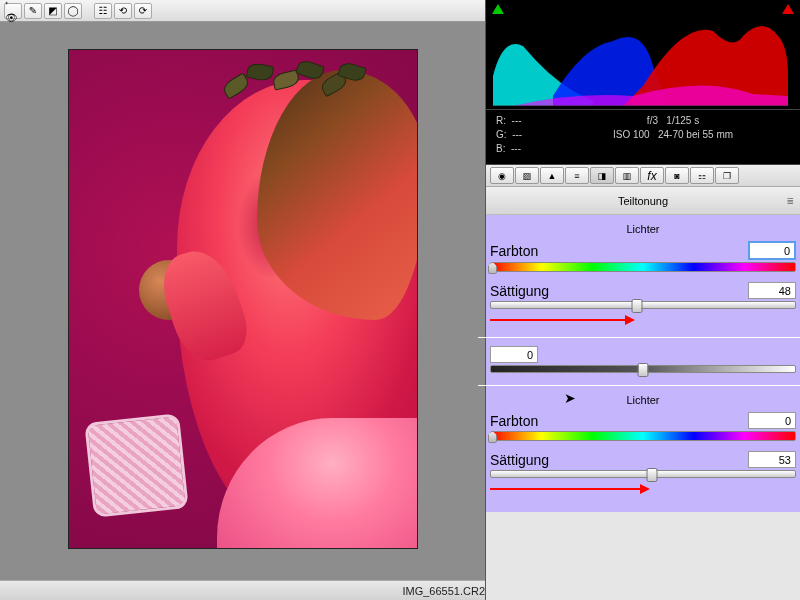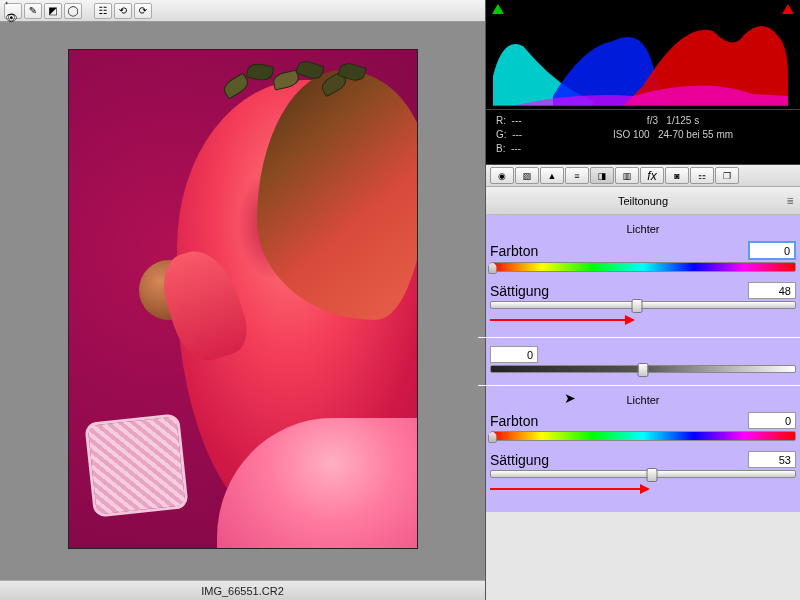--- a/index.html
+++ b/index.html
@@ -3,21 +3,21 @@
 <meta charset="utf-8">
 <style>
   * { margin: 0; padding: 0; box-sizing: border-box; }
   body { font-family: "Lucida Grande", Arial, sans-serif; font-size: 11px; background: #888; color: #000; }
   .app { display: flex; width: 800px; height: 600px; overflow: hidden; }
   .left-pane { width: 486px; background: #8f8f8f; display: flex; flex-direction: column; border-right: 1px solid #555; }
   .toolbar-top { height: 22px; background: linear-gradient(#f4f4f4,#dcdcdc); border-bottom: 1px solid #999; display: flex; align-items: center; padding: 2px 4px; gap: 2px; }
   .tlbtn { width: 18px; height: 16px; background: linear-gradient(#fdfdfd,#e7e7e7); border: 1px solid #aaa; border-radius: 2px; display: flex; align-items: center; justify-content: center; font-size: 10px; cursor: pointer; }
   .img-area { flex: 1; display: flex; align-items: center; justify-content: center; padding: 26px 40px 30px 40px; background: #8d8d8d; }
   .photo { width: 350px; height: 500px; border: 1px solid #222; position: relative; overflow: hidden; }
-  .filename-bar { height: 20px; background: linear-gradient(#e9e9e9,#d2d2d2); border-top: 1px solid #aaa; display: flex; align-items: center; justify-content: center; font-size: 11px; color: #222; }
+  .filename-bar { height: 20px; background: linear-gradient(#e9e9e9,#d2d2d2); border-top: 1px solid #aaa; display: flex; align-items: center; justify-content: flex-end; font-size: 11px; color: #222; }
   .right-pane { width: 314px; background: #e6e6e6; display: flex; flex-direction: column; }
   .histo-wrap { height: 110px; background: #000; border-bottom: 1px solid #444; position: relative; padding: 4px 6px 0 6px; }
   .histo-corner { position: absolute; top: 4px; width: 12px; height: 10px; border-radius: 1px; }
   .histo-corner.left { left: 6px; background: #00c800; clip-path: polygon(0 100%,50% 0,100% 100%); }
   .histo-corner.right { right: 6px; background: #e60000; clip-path: polygon(0 100%,50% 0,100% 100%); }
   .meta-row { background: #000; color: #ccc; font-size: 10px; padding: 4px 10px 8px 10px; display: flex; border-bottom: 1px solid #444; }
   .rgb-col { width: 60px; line-height: 14px; }
   .exif-col { flex: 1; text-align: center; line-height: 14px; }
   .tab-row { height: 22px; background: linear-gradient(#efefef,#d8d8d8); border-bottom: 1px solid #aaa; display: flex; align-items: center; padding: 0 4px; gap: 1px; }
   .tab-btn { width: 24px; height: 17px; background: linear-gradient(#fdfdfd,#e1e1e1); border: 1px solid #999; border-radius: 2px; display: flex; align-items: center; justify-content: center; font-size: 9px; cursor: pointer; }

